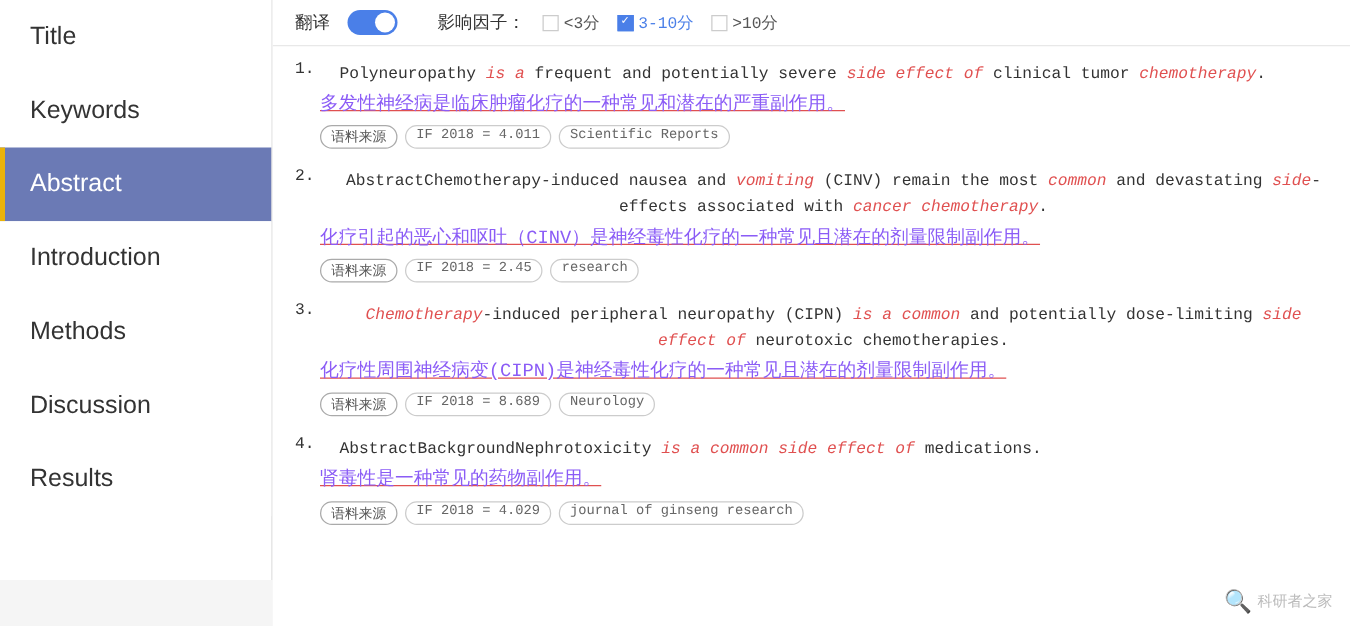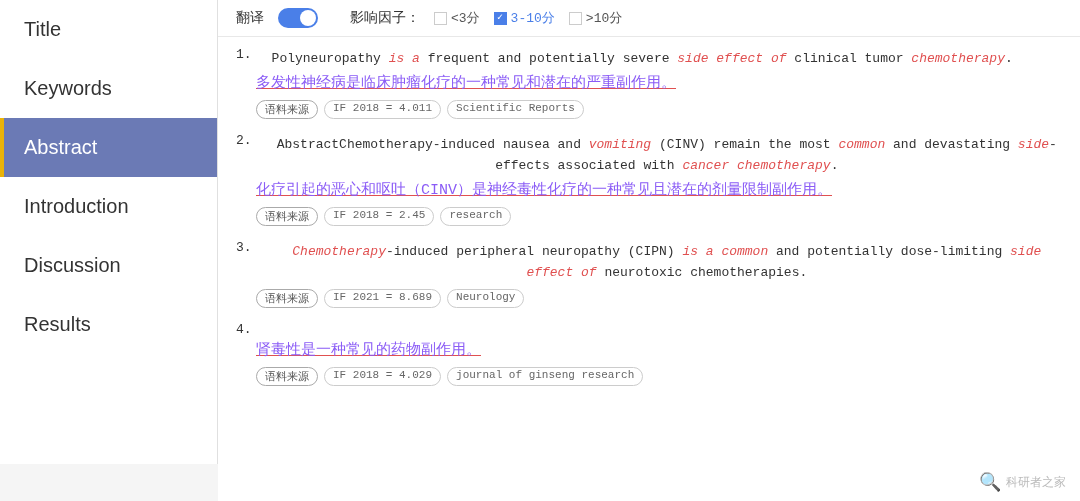--- a/index.html
+++ b/index.html
@@ -202,20 +202,21 @@
     }
   </style>
 </head>
 <body>
 
 <div class="sidebar">
 <div class="sidebar-item">Title</div>
     <div class="sidebar-item">Keywords</div>
     <div class="sidebar-item active">Abstract</div>
     <div class="sidebar-item">Introduction</div>
+    <div class="sidebar-item">Methods</div>
     <div class="sidebar-item">Discussion</div>
     <div class="sidebar-item">Results</div>
   </div>
 
 <div class="main-wrapper">
   <div class="main">
     <div class="toolbar">
       <span class="toolbar-label">翻译</span>
       <div class="toggle-switch">
         <div class="toggle-track">
@@ -271,30 +272,34 @@
         </div>
       </div>
 
       <div class="list-entry">
         <div style="display:flex; align-items:flex-start;">
           <span class="entry-number">3.</span>
           <div class="entry-text">
             <span class="italic-red">Chemotherapy</span>-induced peripheral neuropathy (CIPN) <span class="italic-red">is a common</span> and potentially dose-limiting <span class="italic-red">side effect of</span> neurotoxic chemotherapies.
           </div>
         </div>
+        <div class="entry-translation">化疗性周围神经病变(CIPN)是神经毒性化疗的一种常见且潜在的剂量限制副作用。</div>
         <div class="entry-meta">
           <span class="meta-tag source">语料来源</span>
-          <span class="meta-tag">IF 2021 = 8.689</span>
+          <span class="meta-tag">IF 2018 = 8.689</span>
           <span class="meta-tag">Neurology</span>
         </div>
       </div>
 
       <div class="list-entry">
         <div style="display:flex; align-items:flex-start;">
           <span class="entry-number">4.</span>
+          <div class="entry-text">
+            AbstractBackgroundNephrotoxicity <span class="italic-red">is a common side effect of</span> medications.
+          </div>
         </div>
         <div class="entry-translation">肾毒性是一种常见的药物副作用。</div>
         <div class="entry-meta">
           <span class="meta-tag source">语料来源</span>
           <span class="meta-tag">IF 2018 = 4.029</span>
           <span class="meta-tag">journal of ginseng research</span>
         </div>
       </div>
 
     </div>

